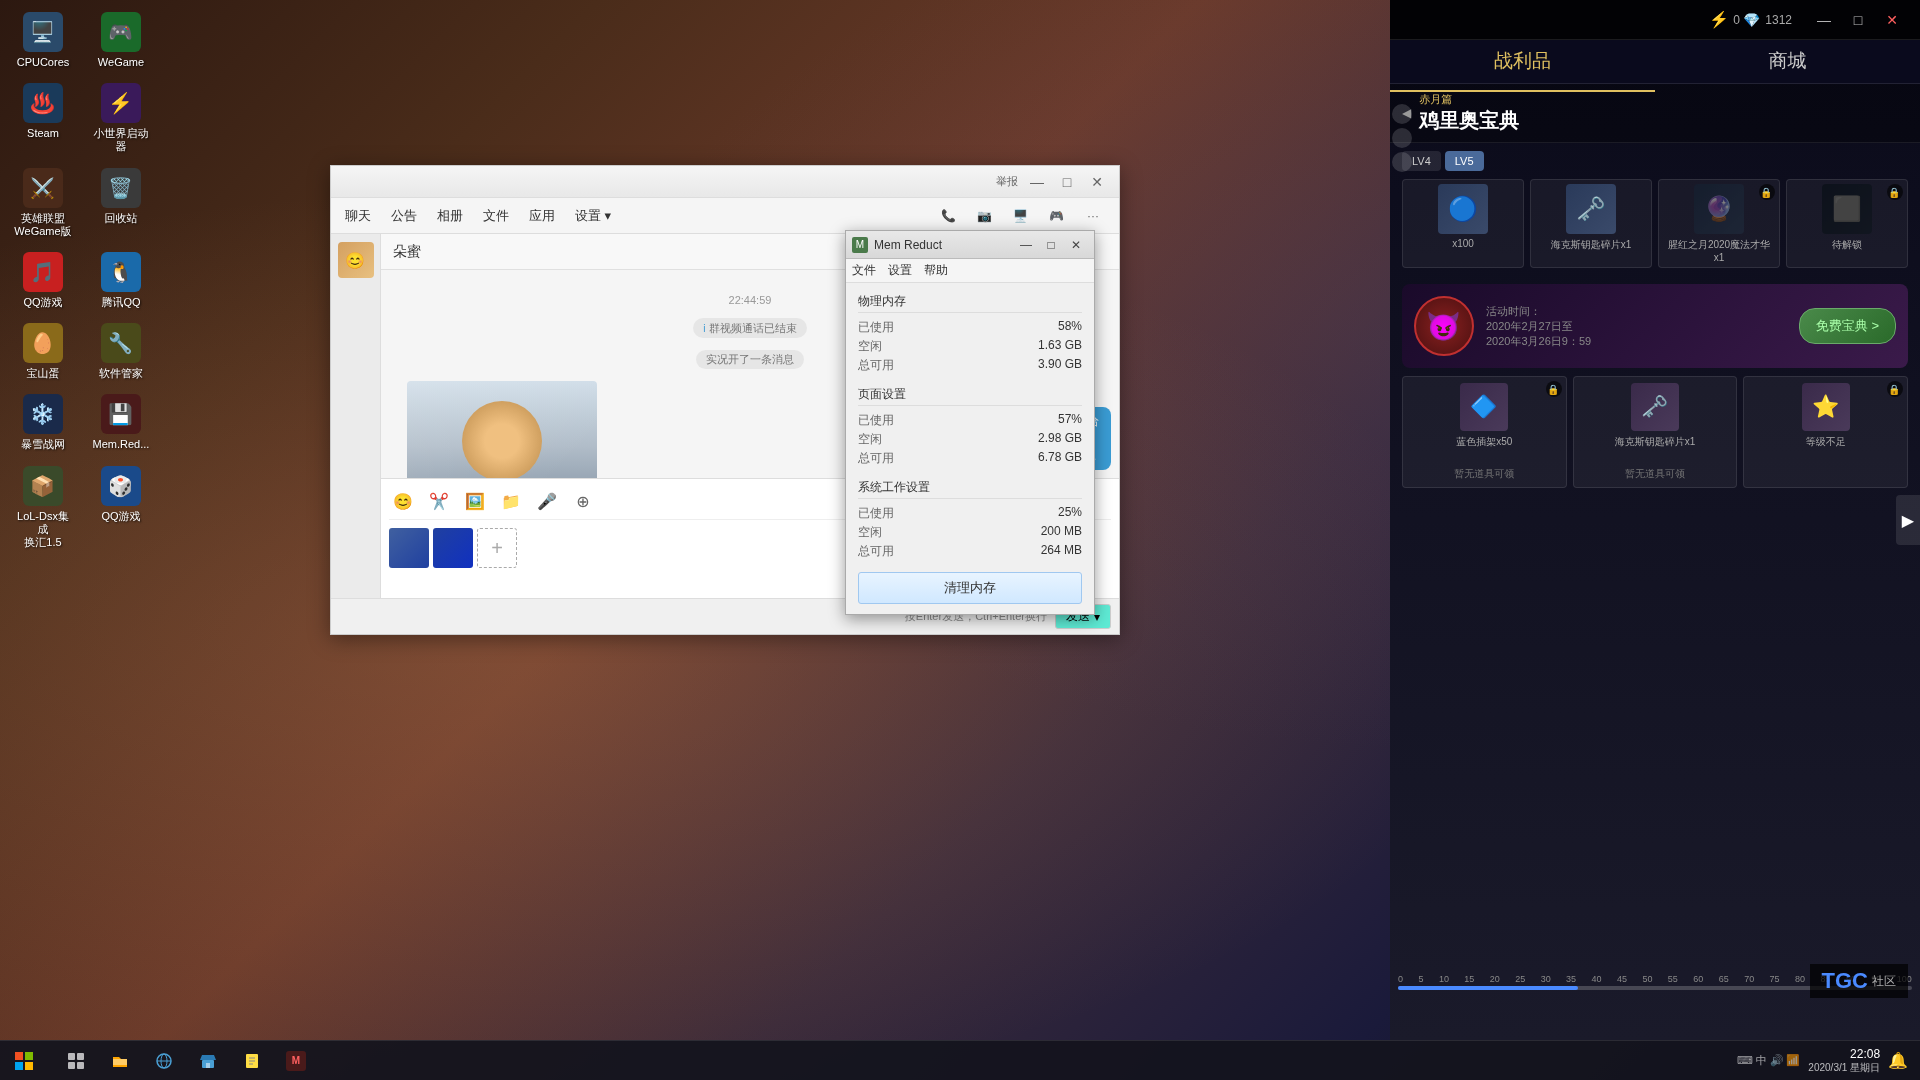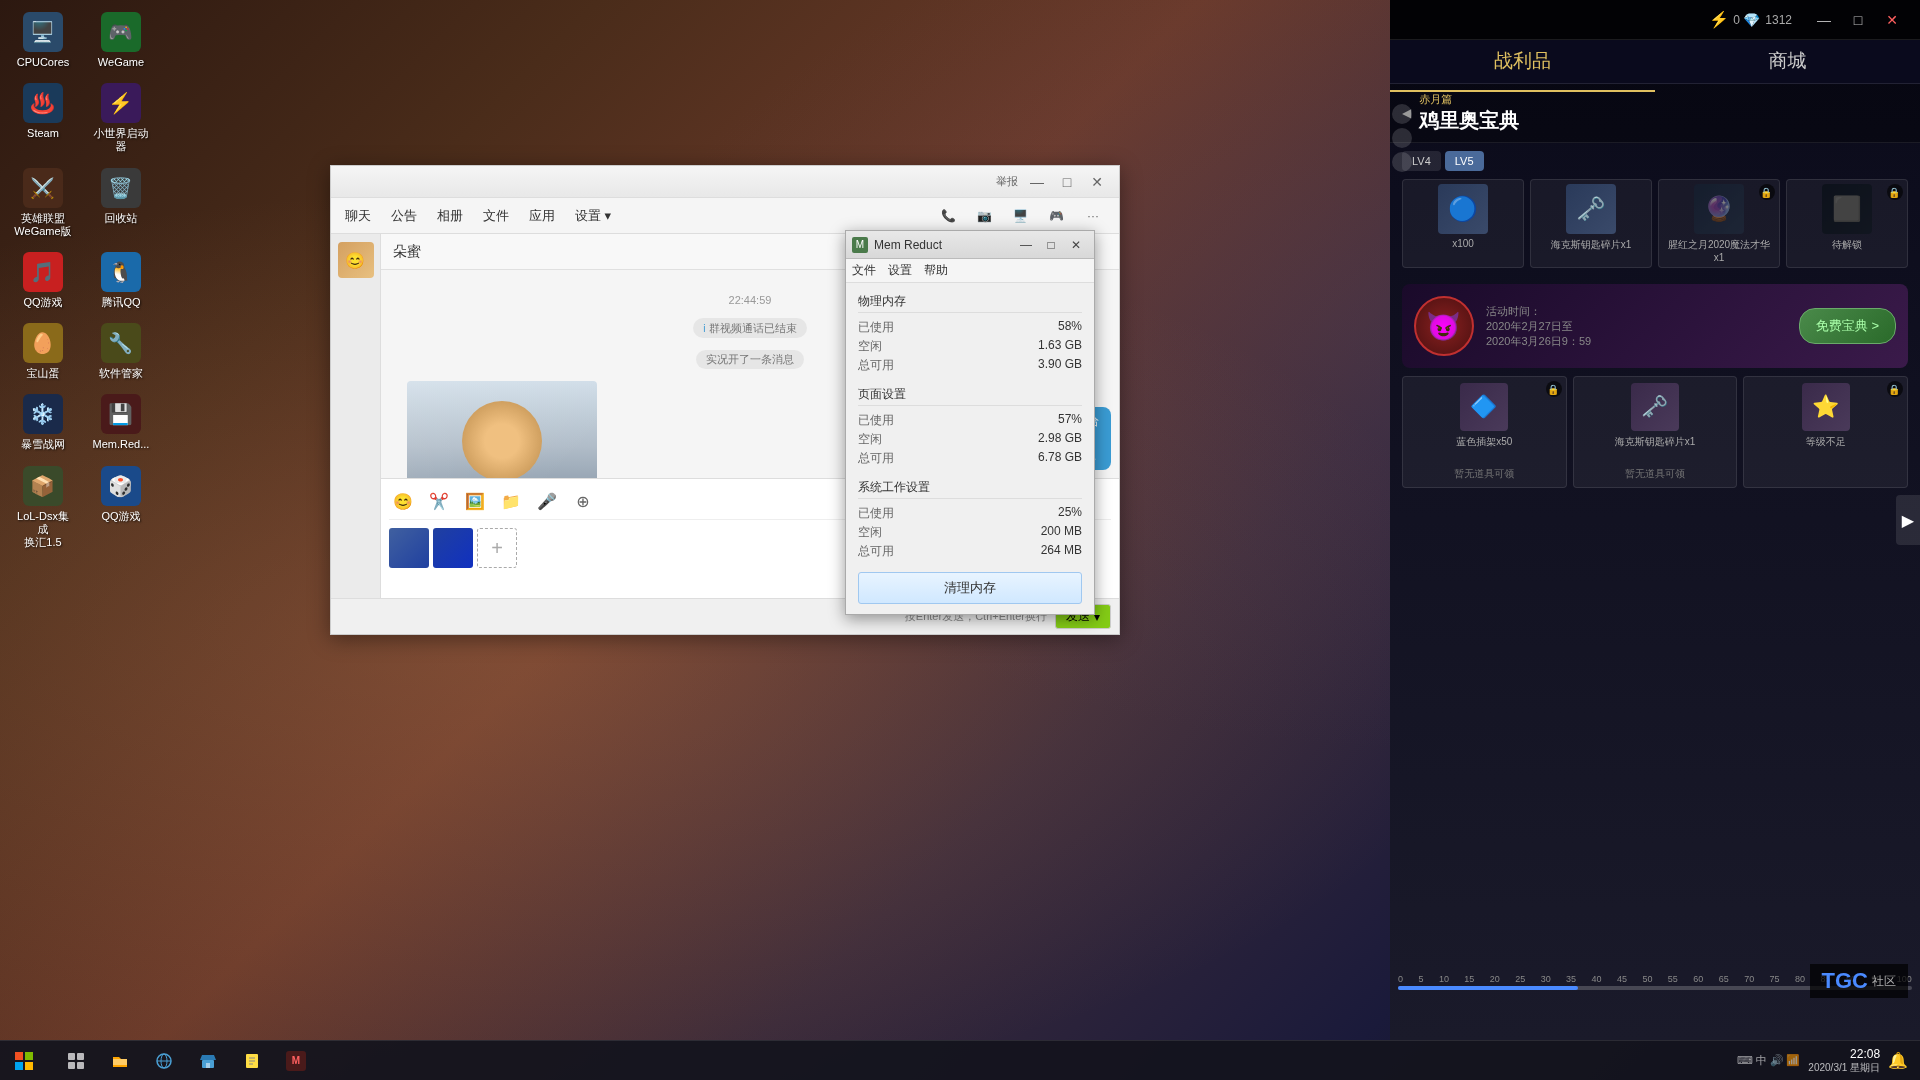--- a/index.html
+++ b/index.html
@@ -828,21 +828,21 @@
             <div class="thumb-img" style="background:linear-gradient(135deg,#4060a0,#2040a0);"></div>
             <div class="thumb-img" style="background:linear-gradient(135deg,#2040a0,#1030c0);"></div>
             <div class="thumb-plus">+</div>
           </div>
         </div>
       </div>
     </div>
 
     <div style="height:36px;background:#f0f0f0;border-top:1px solid #ddd;display:flex;align-items:center;justify-content:flex-end;padding:0 8px;gap:8px;">
       <div style="color:#888;font-size:11px;">按Enter发送，Ctrl+Enter换行</div>
-      <div style="background:#84cc16;border:1px solid #ccc;border-radius:3px;padding:3px 10px;cursor:pointer;font-size:12px;display:flex;align-items:center;gap:4px;">
+      <div style="background:#5eead4;border:1px solid #ccc;border-radius:3px;padding:3px 10px;cursor:pointer;font-size:12px;display:flex;align-items:center;gap:4px;">
         <span>发送</span>
         <span>▾</span>
       </div>
     </div>
   </div>
 
   <div class="mem-window">
     <div class="mem-titlebar">
       <div class="mem-title-icon">M</div>
       <div class="mem-title-text">Mem Reduct</div>

